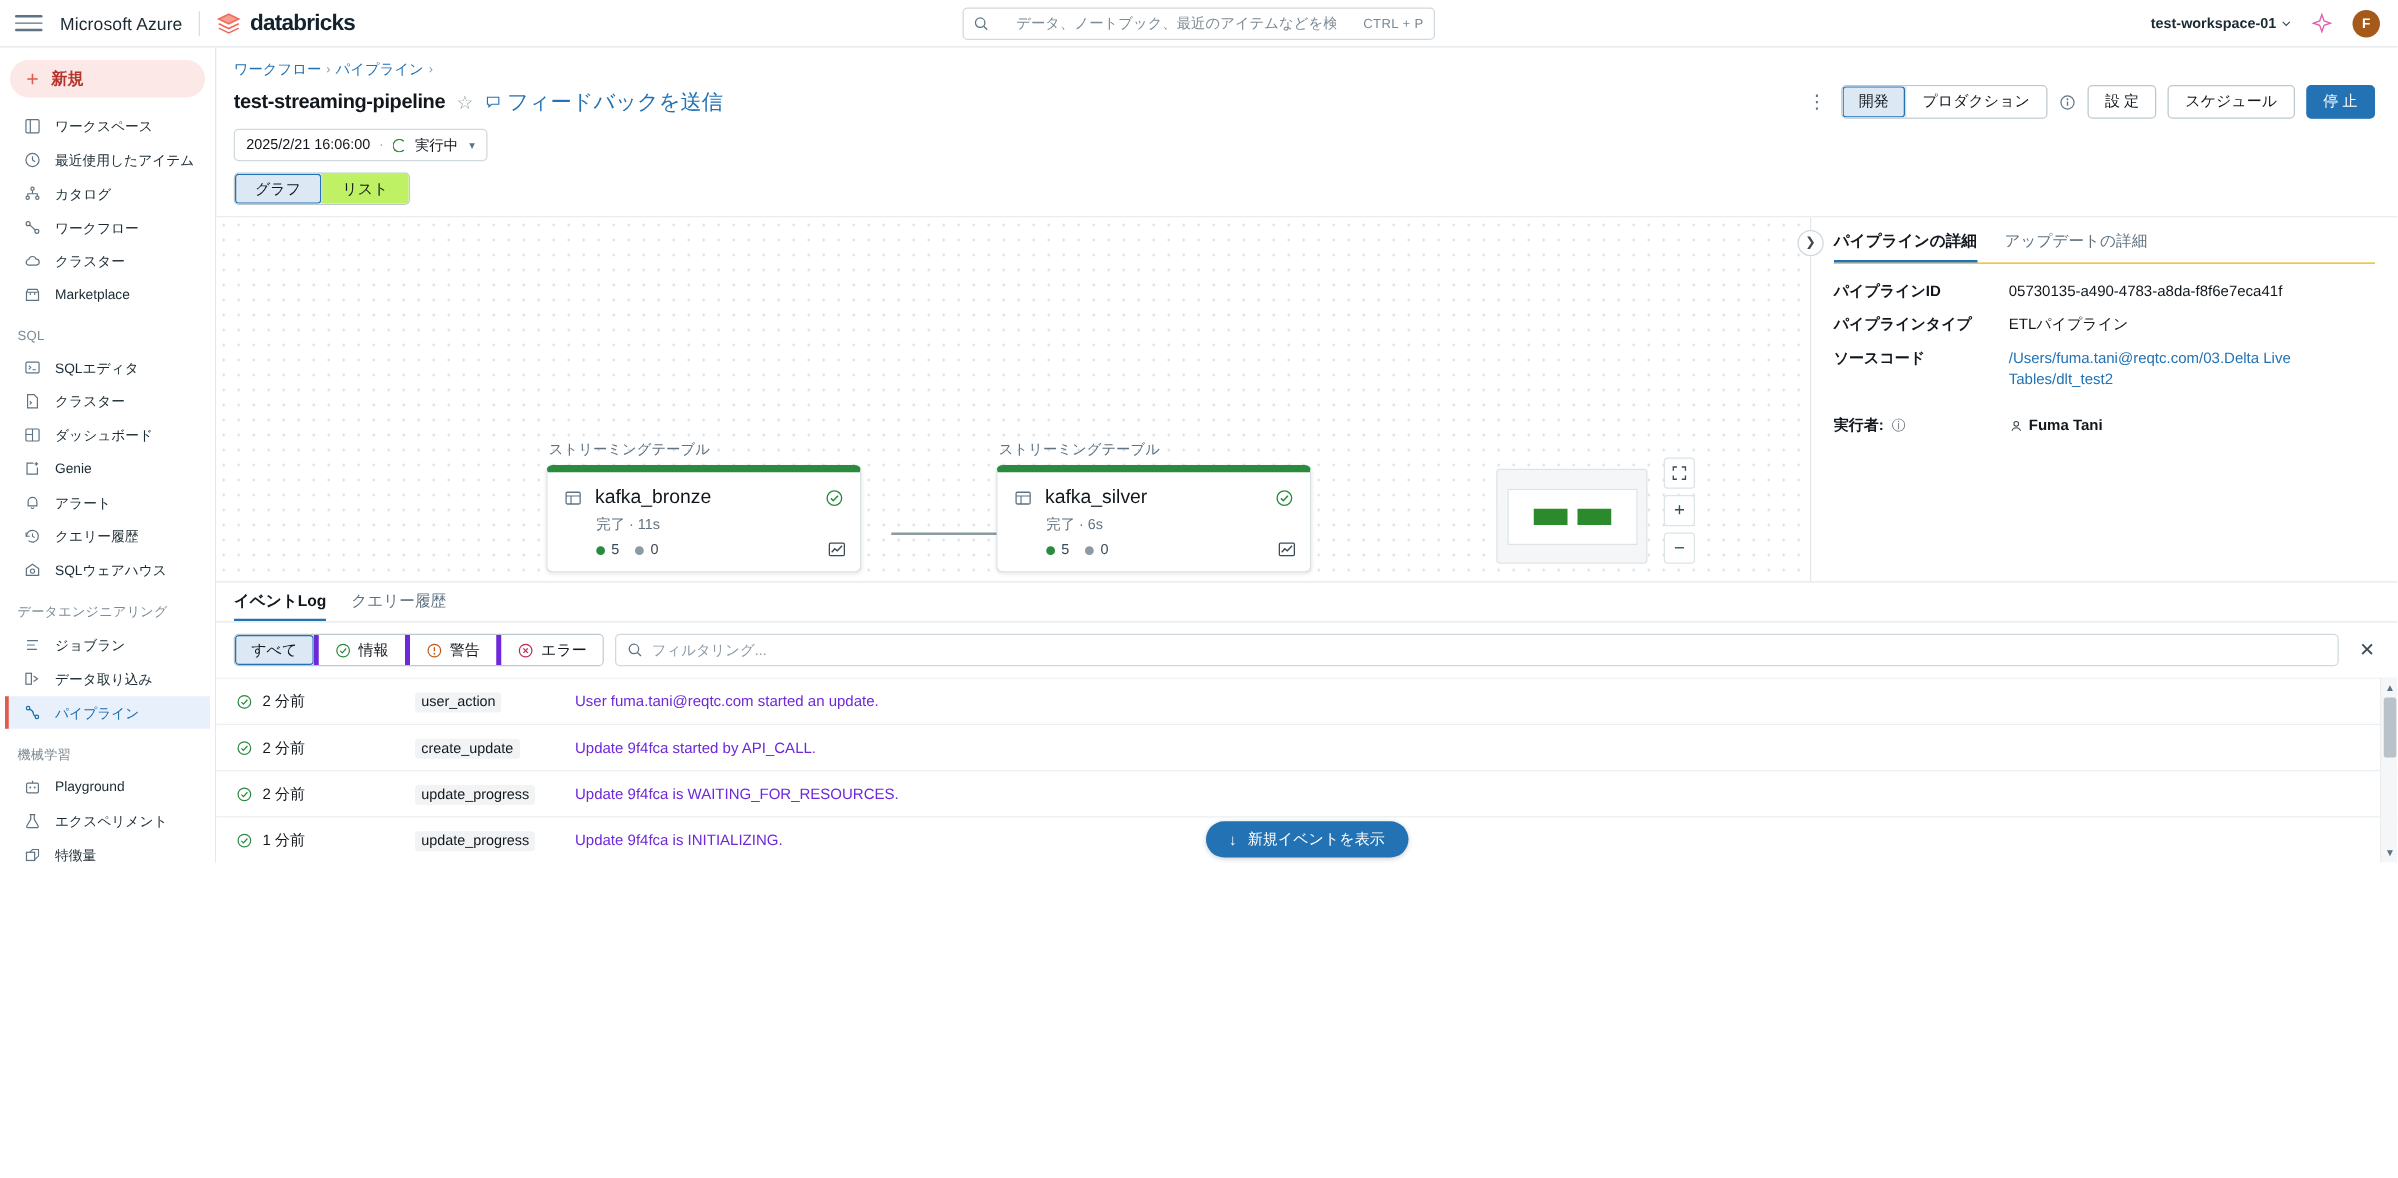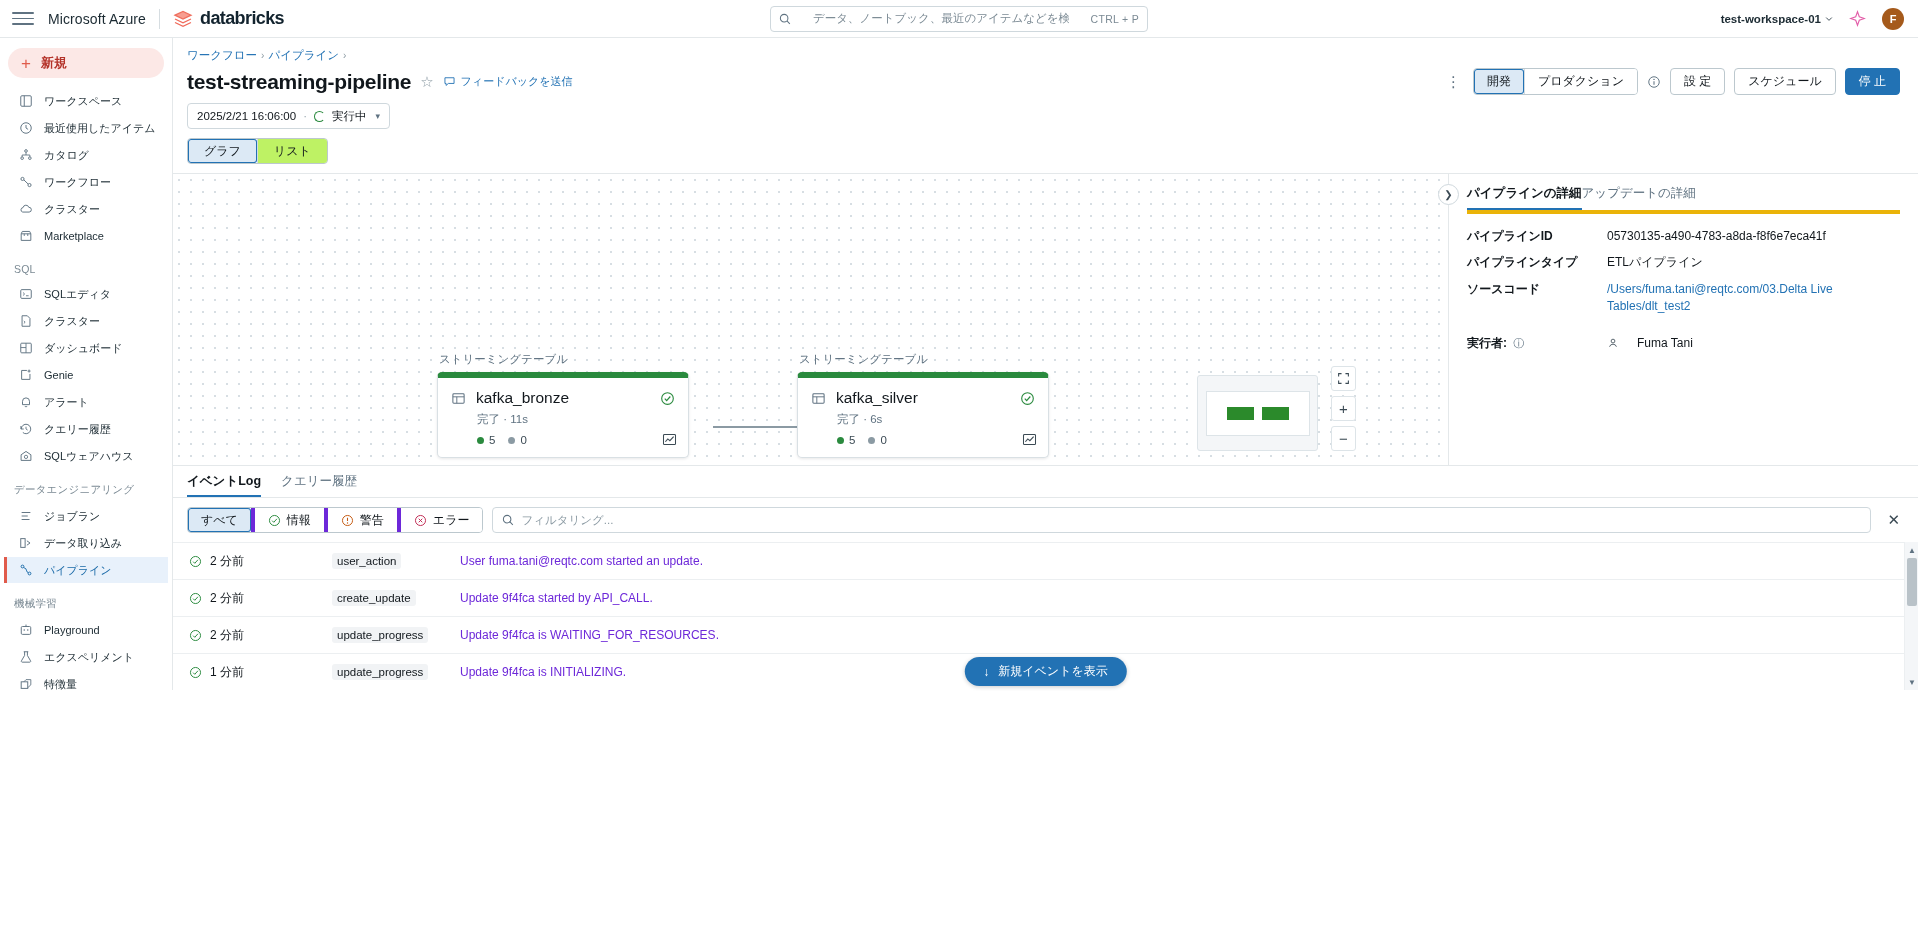--- a/index.html
+++ b/index.html
@@ -76,23 +76,23 @@
   .nav-section { font-size: 10.5px; color: #7b8a94; padding: 13px 0 5px 14px; letter-spacing: .2px; }
 
   
   .main { flex: 1; display: flex; flex-direction: column; min-width: 0; }
 
   .page-head { padding: 10px 18px 0 14px; }
   .crumbs { display: flex; align-items: center; gap: 4px; font-size: 11.5px; color: #2272b4; }
   .crumbs .sep { color: #8b9aa3; font-size: 10px; }
   .crumbs .cr { cursor: pointer; }
   .title-row { display: flex; align-items: center; margin-top: 5px; gap: 9px; }
-  .page-title { font-size: 21px; font-weight: 700; color: #11171c; letter-spacing: -.3px; }
+  .page-title { font-size: 16px; font-weight: 700; color: #11171c; letter-spacing: -.3px; }
   .star { color: #8b9aa3; font-size: 15px; cursor: pointer; }
-  .feedback { display: flex; align-items: center; gap: 5px; color: #2272b4; font-size: 11px; cursor: pointer; }
+  .feedback { display: flex; align-items: center; gap: 5px; color: #2272b4; font-size: 17px; cursor: pointer; }
 
   .head-actions { margin-left: auto; display: flex; align-items: center; gap: 9px; }
   .kebab { color: #5f7281; cursor: pointer; font-size: 15px; line-height: 1; letter-spacing: 0; padding: 0 3px; }
   .segmented { display: flex; border: 1px solid #bcc8ce; border-radius: 4px; overflow: hidden; height: 27px; }
   .segmented > div { padding: 0 13px; display: flex; align-items: center; font-size: 12px; color: #11171c; cursor: pointer; background:#fff; }
   .segmented > div.sel { background: #dce9f5; font-weight: 400; box-shadow: inset 0 0 0 1px #2272b4; border-radius:3px;}
   .segmented > div + div { border-left: 1px solid #d3dbe0; }
   .info-i { color: #5f7281; font-size: 12px; cursor: pointer; }
   .btn {
     height: 27px; border: 1px solid #bcc8ce; border-radius: 4px;
@@ -172,31 +172,31 @@
     width: 470px; flex: 0 0 470px;
     border-left: 1px solid #e4e8ea; background: #fff;
     padding: 0 18px; position: relative;
   }
   .collapse-chev {
     position: absolute; left: -11px; top: 10px;
     width: 21px; height: 21px; border-radius: 50%; background: #fff;
     border: 1px solid #cfd8dd; display: flex; align-items: center; justify-content: center;
     font-size: 10px; color: #3b4a54; cursor: pointer; z-index: 5;
   }
-  .rp-tabs { display: flex; border-bottom: 4px solid #eab308; padding-top: 11px; }
+  .rp-tabs { display: flex; gap: 22px; border-bottom: 1px solid #eab308; padding-top: 11px; }
   .rp-tab { font-size: 12.5px; color: #5f7281; padding-bottom: 8px; cursor: pointer; }
   .rp-tab.sel { color: #11171c; font-weight: 700; box-shadow: inset 0 -2px 0 #2272b4; }
   .rp-rows { padding-top: 14px; }
   .rp-row { display: flex; margin-bottom: 9px; font-size: 12px; line-height: 1.45; }
   .rp-key { width: 140px; flex: 0 0 140px; font-weight: 700; color: #11171c; }
   .rp-val { color: #11171c; }
   .rp-val.link { color: #2272b4; cursor: pointer; max-width: 260px; }
   .rp-row.spaced { margin-top: 19px; }
   .rp-key .i { font-weight: 400; color: #5f7281; margin-left: 3px; font-size: 11px;}
-  .user-val { display: flex; align-items: center; gap: 18px; }
+  .user-val { display: flex; align-items: center; gap: 4px; font-weight: bold; }
 
   
   .eventlog { flex: 0 0 217px; border-top: 1px solid #e4e8ea; background: #fff; display: flex; flex-direction: column; position: relative; }
   .el-tabs { display: flex; gap: 20px; padding: 7px 0 0 14px; border-bottom: 1px solid #e4e8ea; }
   .el-tab { font-size: 12.5px; color: #5f7281; padding-bottom: 7px; cursor: pointer; }
   .el-tab.sel { color: #11171c; font-weight: 700; box-shadow: inset 0 -2px 0 #2272b4; }
   .el-filters { display: flex; align-items: center; gap: 0; padding: 9px 14px 9px 14px; }
   .fgroup { display: flex; border: 1px solid #bcc8ce; border-radius: 4px; overflow: hidden; height: 26px; }
   .fgroup > div { padding: 0 13px; display: flex; align-items: center; gap: 6px; font-size: 12px; cursor: pointer; background: #fff; color: #11171c;}
   .fgroup > div + div { border-left: 4px solid #6d28d9; }

